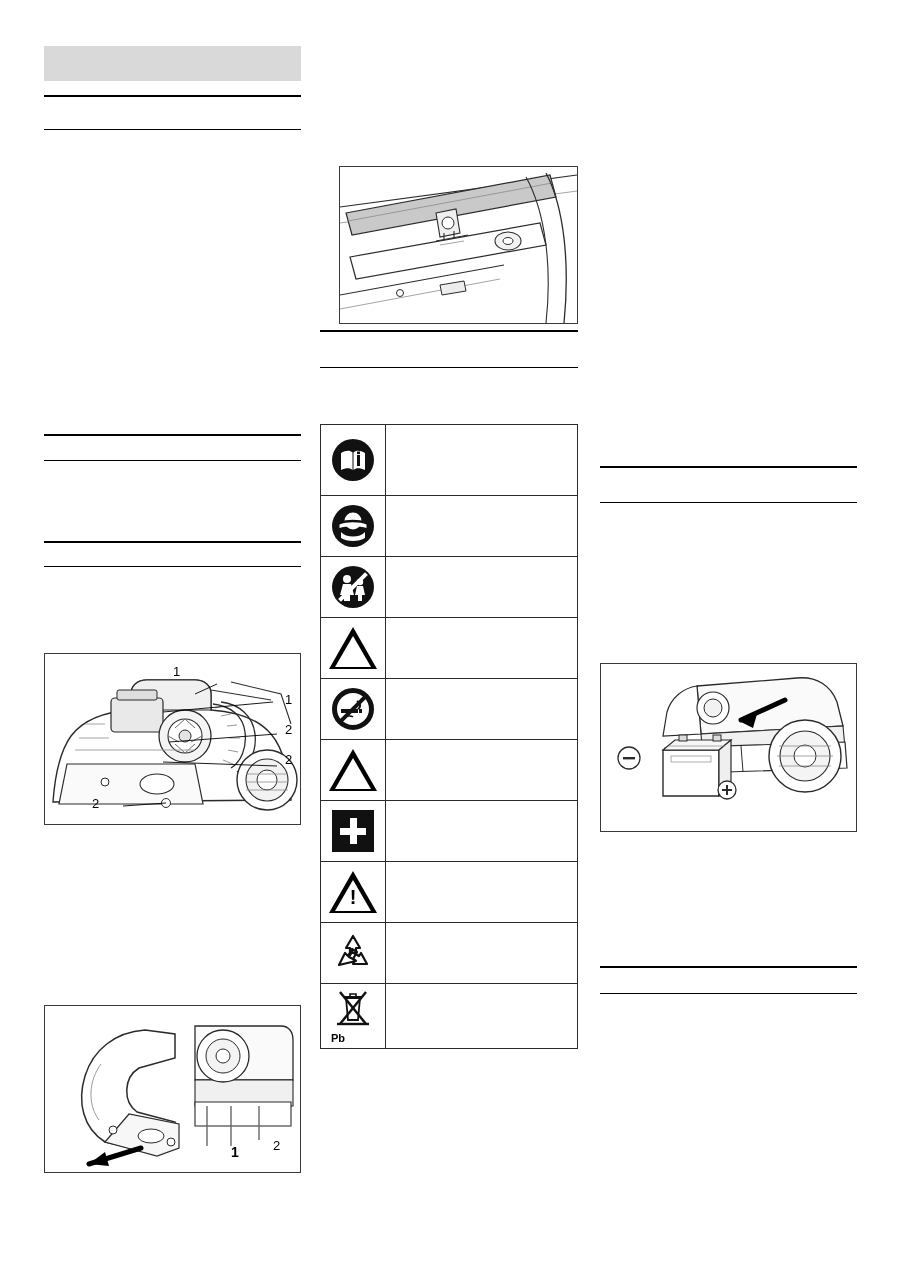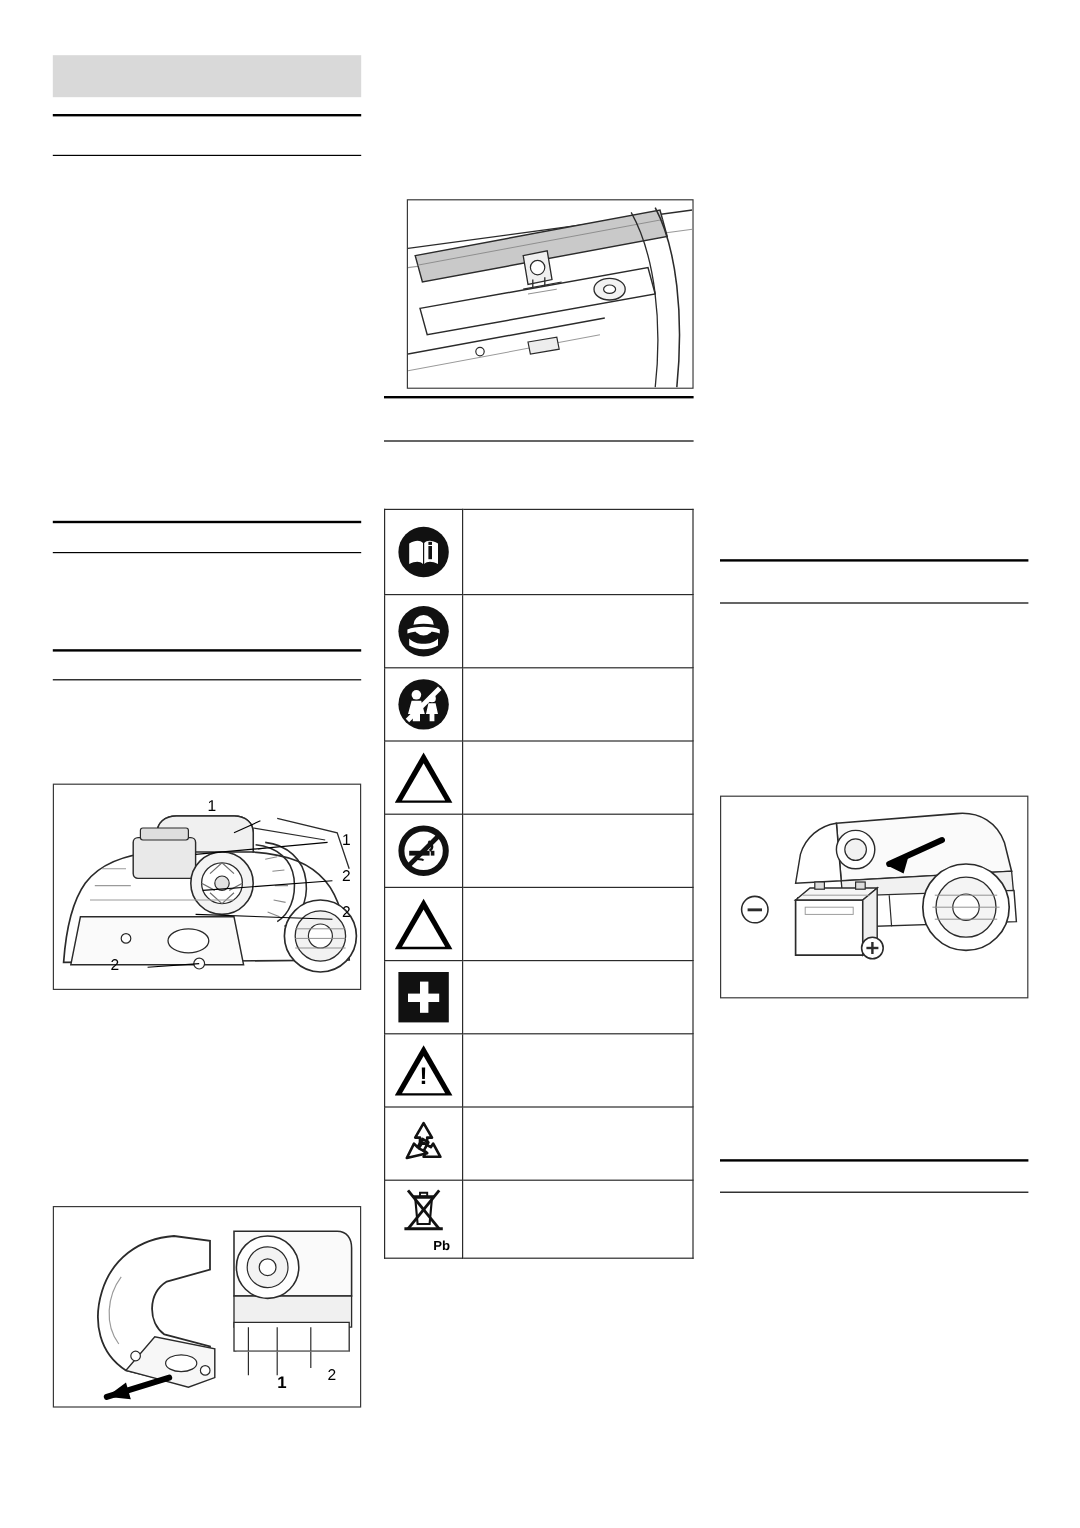--- a/index.html
+++ b/index.html
@@ -147,21 +147,21 @@
     width: 38px;
     height: 4px;
     background: #111111;
     transform: rotate(-45deg);
     transform-origin: center;
   }
 
   .pb-label {
     font-size: 11px;
     font-weight: bold;
-    text-align: right;
+    text-align: left;
     line-height: 1;
     margin-top: 1px;
   }
 </style>
 </head>
 <body>
 
 <div class="page">
 
   <div class="header-block"></div>

